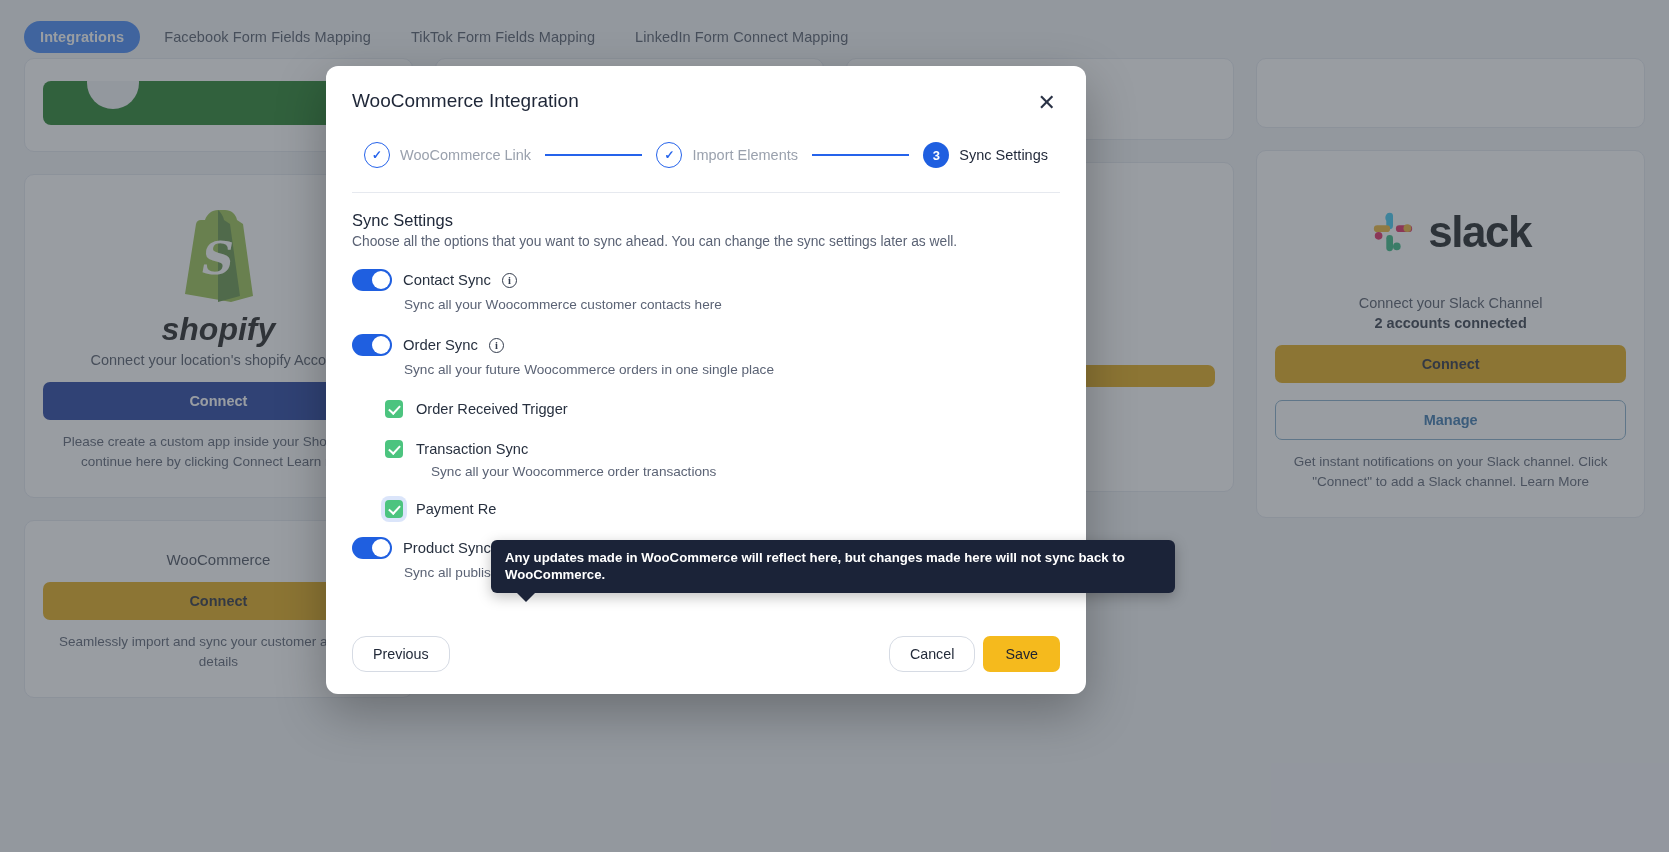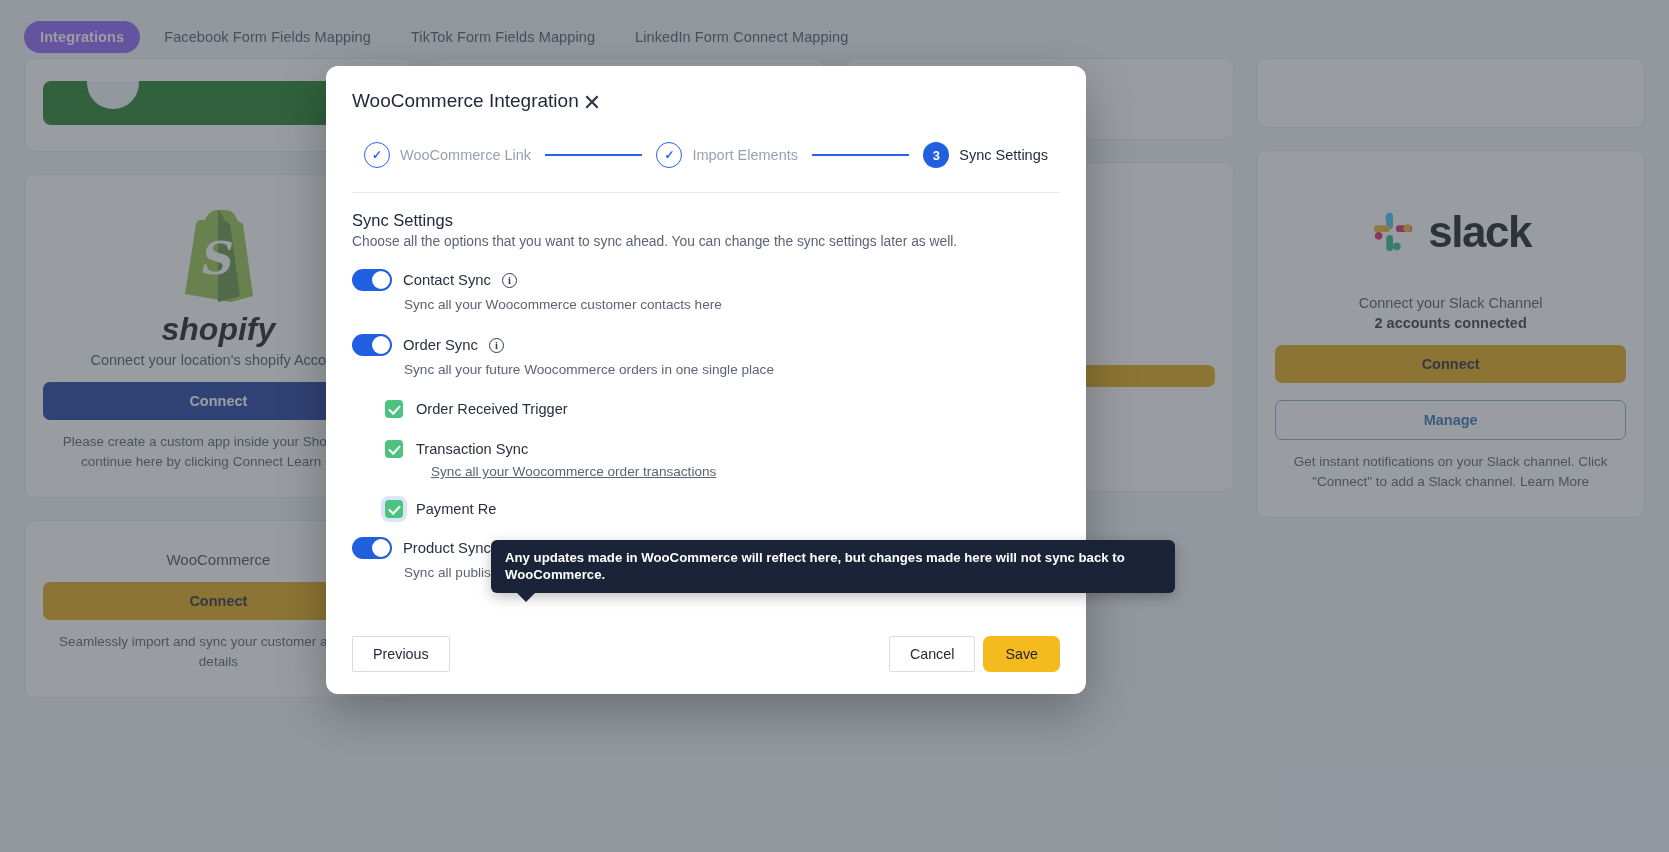--- a/index.html
+++ b/index.html
@@ -16,21 +16,21 @@
   .bg-layer { position: absolute; inset: 0; background: #f1f3f7; }
 
   .tabbar {
     position: absolute; top: 20px; left: 24px; right: 0; height: 34px;
     display: flex; align-items: center; gap: 8px;
   }
   .tab {
     font-size: 14.5px; color: #4b5362; padding: 8px 16px; border-radius: 18px;
     white-space: nowrap; letter-spacing: .1px;
   }
-  .tab.active { background: #8b5cf6; color: #ffffff; font-weight: 600; }
+  .tab.active { background: #3b82f6; color: #ffffff; font-weight: 600; }
 
   .cards {
     position: absolute; top: 58px; left: 24px; right: 24px; bottom: 0;
     display: grid; grid-template-columns: repeat(4, 1fr); gap: 22px;
     align-content: start;
   }
   .col { display: flex; flex-direction: column; gap: 22px; }
 
   .card {
     background: #ffffff; border: 1px solid #e2e6ed; border-radius: 10px;
@@ -84,20 +84,21 @@
   .dim { position: absolute; inset: 0; background: rgba(70,76,86,.55); }
 
   
   .modal {
     position: absolute; left: 326px; top: 66px; width: 760px; height: 628px;
     background: #ffffff; border-radius: 12px; box-shadow: 0 18px 50px rgba(0,0,0,.28);
     display: flex; flex-direction: column; overflow: visible;
   }
   .modal-head {
     padding: 24px 26px 0 26px; display: flex; align-items: flex-start;
+    justify-content: space-between;
   }
   .modal-title { font-size: 19px; color: #1f2738; font-weight: 500; }
   .close-btn {
     background: none; border: none; cursor: pointer; line-height: 1;
     color: #2b3346; font-size: 22px; padding: 2px 4px;
   }
 
   .stepper {
     display: flex; align-items: center; padding: 26px 38px 0 38px;
   }
@@ -147,33 +148,33 @@
     width: 18px; height: 18px; border-radius: 4px; background: #4cc47f;
     position: relative; flex: none; cursor: pointer;
   }
   .checkbox::after {
     content: ""; position: absolute; left: 5.5px; top: 2.5px;
     width: 5px; height: 9px; border: solid #ffffff;
     border-width: 0 2px 2px 0; transform: rotate(43deg);
   }
   .checkbox.ring { box-shadow: 0 0 0 4px rgba(31,95,224,.16); }
   .sub-label { font-size: 14.6px; color: #27303f; }
-  .sub-desc { font-size: 13.6px; color: #5b6375; margin: 6px 0 0 79px; text-decoration: underline; }
+  .sub-desc { font-size: 13.6px; color: #5b6375; margin: 6px 0 0 79px; }
 
   .row-gap-a { margin-top: 22px; }
   .row-gap-b { margin-top: 23px; }
   .row-gap-c { margin-top: 22px; }
 
   .modal-foot {
     padding: 14px 26px 22px; display: flex; align-items: center;
     justify-content: space-between;
   }
   .foot-right { display: flex; gap: 8px; align-items: center; }
   .btn-sm {
-    padding: 9px 20px; border-radius: 2px; font-size: 14.3px; cursor: pointer;
+    padding: 9px 20px; border-radius: 14px; font-size: 14.3px; cursor: pointer;
     border: 1px solid #d6dbe4; background: #ffffff; color: #232b3a;
   }
   .btn-save {
     background: #f5ba1d; border: none; color: #1d2230; font-weight: 500;
     padding: 10px 22px; border-radius: 7px; font-size: 14.3px; cursor: pointer;
   }
 
   
   .tooltip {
     position: absolute; left: 165px; top: 474px; width: 684px;

